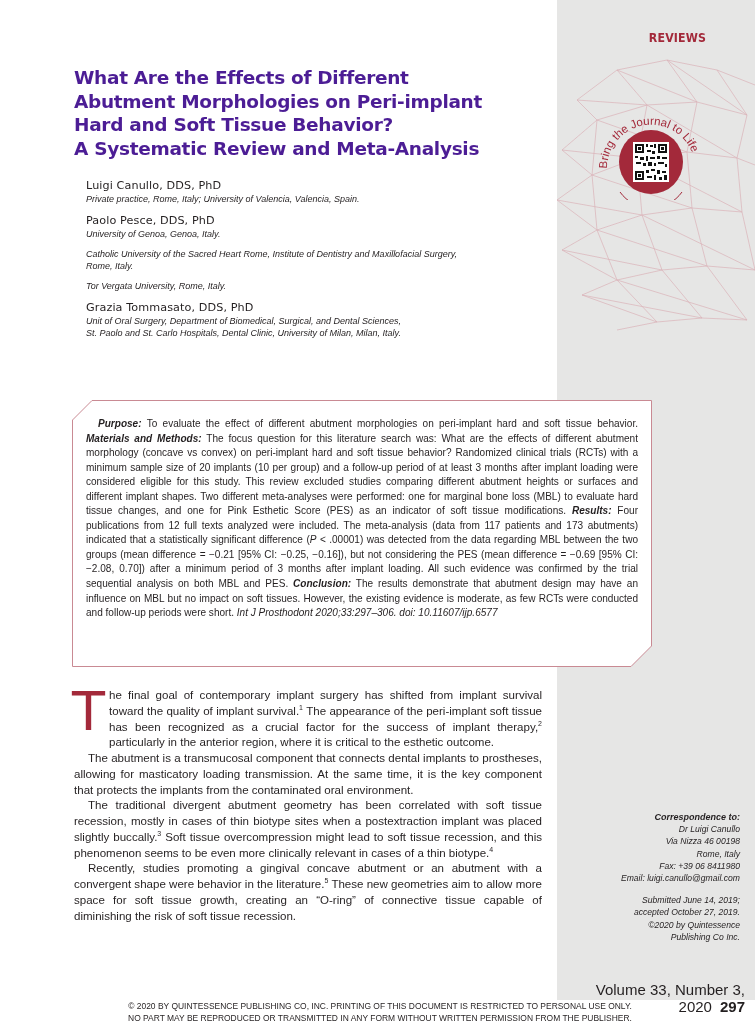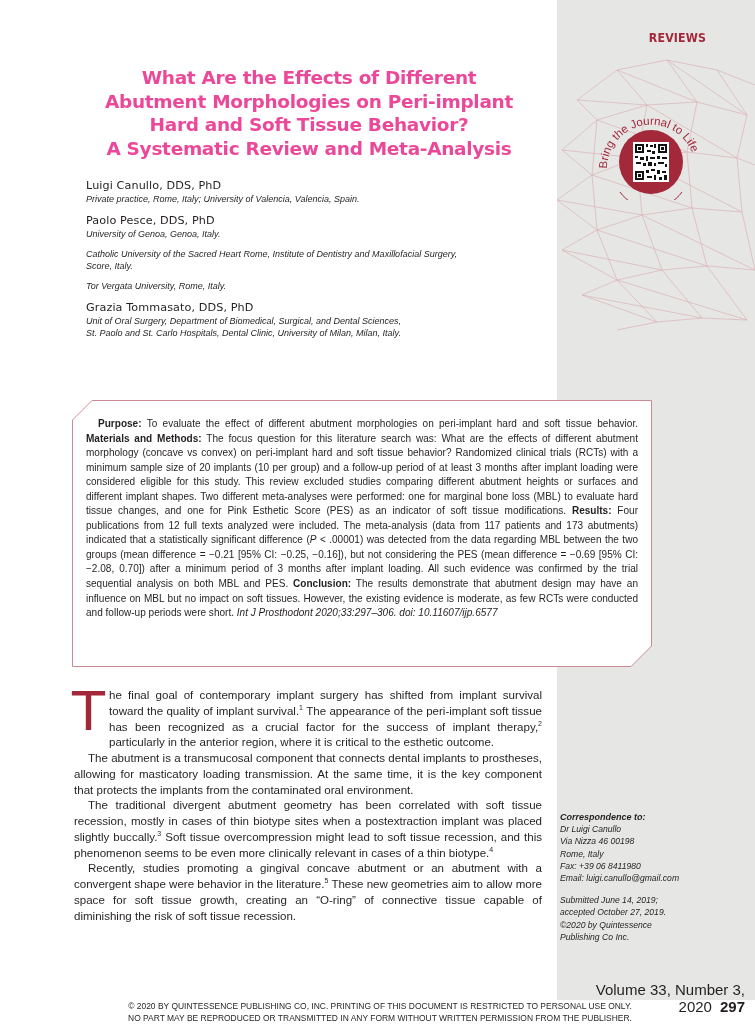--- a/index.html
+++ b/index.html
@@ -17,58 +17,57 @@
     .section-label {
       position: absolute; left: 600px; top: 30px; width: 155px; text-align: center;
       font-family: "DejaVu Sans", sans-serif; font-weight: bold; font-size: 12.5px;
       color: #a3293a; letter-spacing: 0.2px;
       transform: scaleX(0.88); transform-origin: center;
     }
     .qr-badge { position: absolute; left: 590px; top: 100px; width: 120px; height: 100px; }
     .title {
       position: absolute; left: 74px; top: 66px; width: 470px;
       font-family: "DejaVu Sans", sans-serif; font-weight: bold; font-size: 18.5px;
-      line-height: 23.5px; color: #ec4899; margin: 0;
+      line-height: 23.5px; color: #4c1d95; margin: 0;
       letter-spacing: -0.3px;
-      text-align: center;
     }
     .title span { display: block; }
     .authors { position: absolute; left: 86px; top: 178px; width: 470px; }
     .author { margin-bottom: 8px; }
     .author-name {
       font-family: "DejaVu Sans", sans-serif; font-size: 11.2px; font-weight: normal;
       color: #231f20; line-height: 15px; letter-spacing: 0.1px;
     }
     .author-aff {
       font-family: "Liberation Sans", sans-serif; font-style: italic; font-size: 9px;
       line-height: 12px; color: #231f20;
     }
     .abstract-box { position: absolute; left: 72px; top: 400px; width: 580px; height: 267px; }
     .abstract-box svg { position: absolute; left: 0; top: 0; }
     .abstract-text {
       position: absolute; left: 86px; top: 417px; width: 552px;
       font-family: "Liberation Sans", sans-serif; font-size: 10.05px; line-height: 14.55px;
       text-align: justify; color: #231f20; margin: 0;
     }
-    .abstract-text b { font-weight: bold; }
+    .abstract-text b { font-style: italic; font-weight: bold; }
     .abstract-text .pad { display: inline-block; width: 12px; }
     .body-text {
       position: absolute; left: 74px; top: 688px; width: 468px;
       font-family: "Liberation Sans", sans-serif; font-size: 11.55px; line-height: 15.75px;
       color: #231f20; text-align: justify;
     }
     .body-text p { margin: 0; text-indent: 14px; }
     .body-text p.first { text-indent: 0; }
     .drop-cap {
       float: left; font-family: "DejaVu Sans", sans-serif; font-size: 54px; line-height: 44px;
       color: #a3293a; margin: 2px 4px 0 -2px; height: 46px; font-weight: normal;
     }
     sup { font-size: 7px; line-height: 0; vertical-align: 5px; }
     .correspondence {
-      position: absolute; left: 560px; top: 811px; width: 180px; text-align: left;
+      position: absolute; left: 560px; top: 811px; width: 180px; text-align: right;
       font-family: "Liberation Sans", sans-serif; font-style: italic; font-size: 8.6px;
       line-height: 12.2px; color: #231f20;
     }
     .correspondence .head { font-weight: bold; font-size: 9px; }
     .correspondence .gap { height: 10px; }
     .folio {
       position: absolute; left: 560px; top: 981px; width: 185px; text-align: right;
       font-family: "Liberation Sans", sans-serif; font-size: 15px; color: #231f20;
     }
     .folio .page { font-weight: bold; margin-left: 8px; }
@@ -165,21 +164,21 @@
   <div class="author">
     <div class="author-name">Luigi Canullo, DDS, PhD</div>
     <div class="author-aff">Private practice, Rome, Italy; University of Valencia, Valencia, Spain.</div>
   </div>
   <div class="author">
     <div class="author-name">Paolo Pesce, DDS, PhD</div>
     <div class="author-aff">University of Genoa, Genoa, Italy.</div>
   </div>
   <div class="author">
     <div class="author-aff">Catholic University of the Sacred Heart Rome, Institute of Dentistry and Maxillofacial Surgery,</div>
-    <div class="author-aff">Score, Italy.</div>
+    <div class="author-aff">Rome, Italy.</div>
   </div>
   <div class="author">
     <div class="author-aff">Tor Vergata University, Rome, Italy.</div>
   </div>
   <div class="author">
     <div class="author-name">Grazia Tommasato, DDS, PhD</div>
     <div class="author-aff">Unit of Oral Surgery, Department of Biomedical, Surgical, and Dental Sciences,</div>
     <div class="author-aff">St. Paolo and St. Carlo Hospitals, Dental Clinic, University of Milan, Milan, Italy.</div>
   </div>
 </div>

